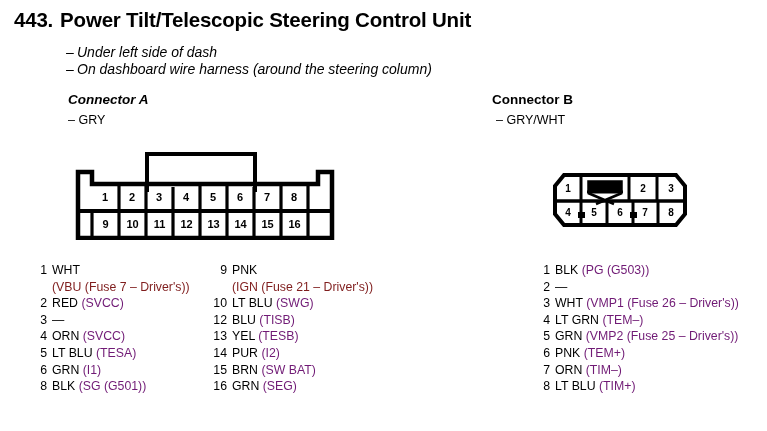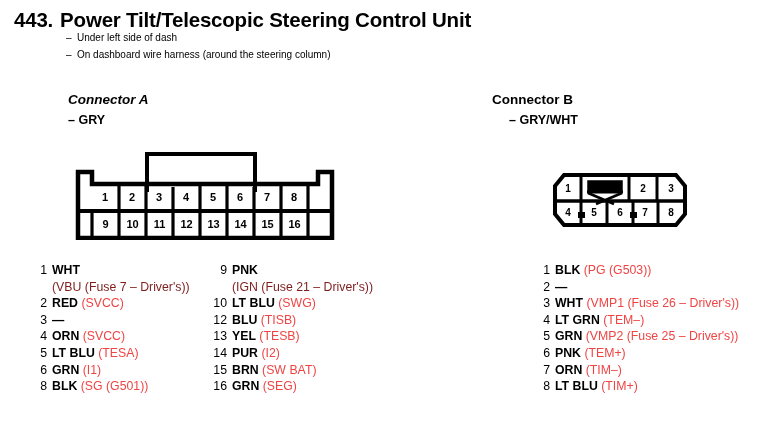--- a/index.html
+++ b/index.html
@@ -27,44 +27,44 @@
     letter-spacing: -0.2px;
     white-space: nowrap;
   }
   .title-num {
     display: inline-block;
     margin-right: 7px;
   }
   .loc-list {
     position: absolute;
     left: 66px;
-    top: 30px;
-    font-size: 10px;
+    top: 44px;
+    font-size: 14px;
     line-height: 16.5px;
+    font-style: italic;
   }
   .loc-item { white-space: nowrap; }
   .dash { display: inline-block; width: 11px; }
 
   
   .conn-head {
     position: absolute;
     font-size: 13.5px;
     font-weight: bold;
     white-space: nowrap;
   }
   .conn-sub {
     position: absolute;
     font-size: 12.5px;
     white-space: nowrap;
-    font-weight: bold;
   }
   #connA-head { left: 68px;  top: 92px; font-style: italic; }
   #connA-sub  { left: 68px;  top: 113px; }
   #connB-head { left: 492px; top: 92px; }
-  #connB-sub  { left: 509px; top: 113px; text-align: right; }
+  #connB-sub  { left: 496px; top: 113px; text-align: right; }
 
   
   #connA-drawing {
     position: absolute;
     left: 75px;
     top: 150px;
     width: 260px;
     height: 90px;
   }
   #connB-drawing {
@@ -103,22 +103,22 @@
   #listA2 { left: 210px; top: 262px; }
   #listB  { left: 533px; top: 262px; }
 
   .pin-row { white-space: nowrap; }
   .pin-idx {
     display: inline-block;
     width: 17px;
     text-align: right;
     margin-right: 5px;
   }
-  .pin-color { color: #000000; font-weight: bold; }
-  .pin-sig   { color: #ef4444; }
+  .pin-color { color: #000000; }
+  .pin-sig   { color: #701a75; }
   .pin-cont {
     display: block;
     white-space: nowrap;
     color: #7f1d1d;
   }
   #listA1 .pin-cont { padding-left: 22px; }
   #listA2 .pin-cont { padding-left: 22px; }
 </style>
 </head>
 <body>

